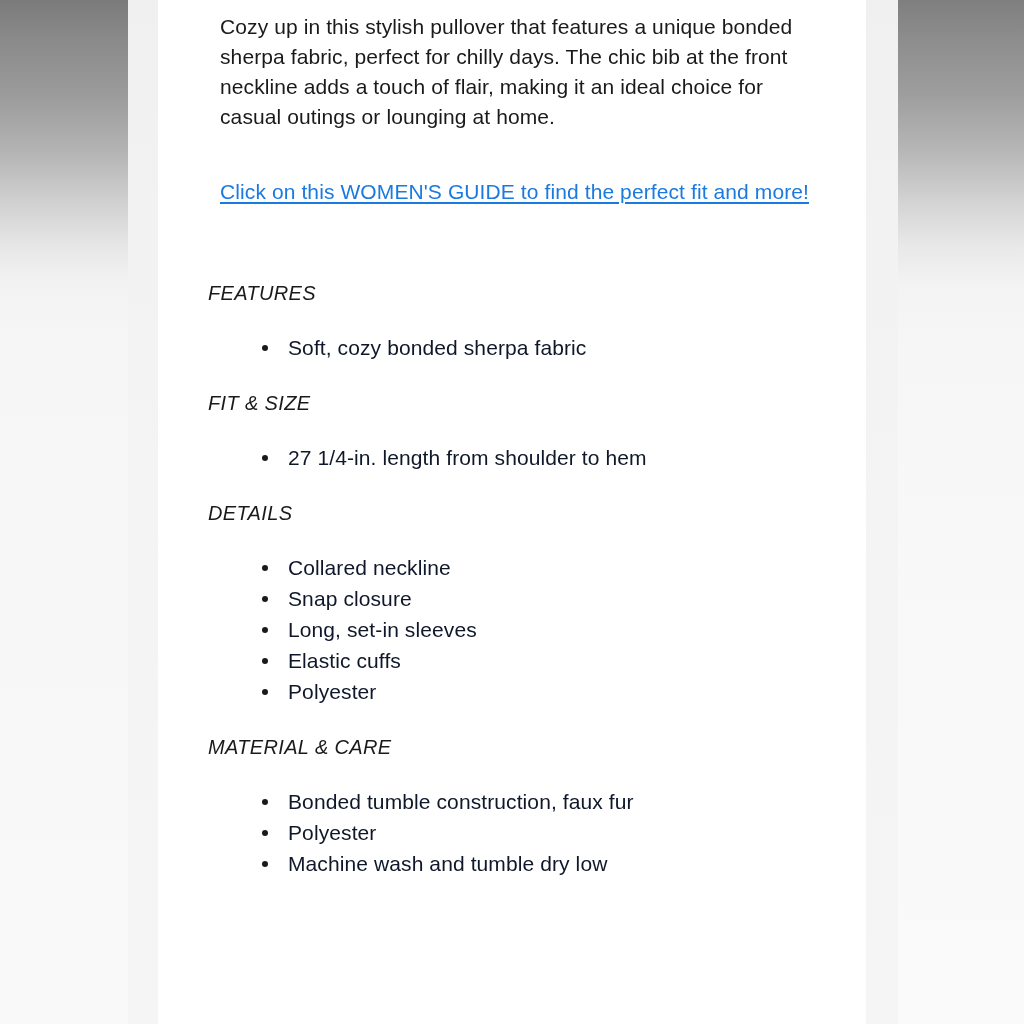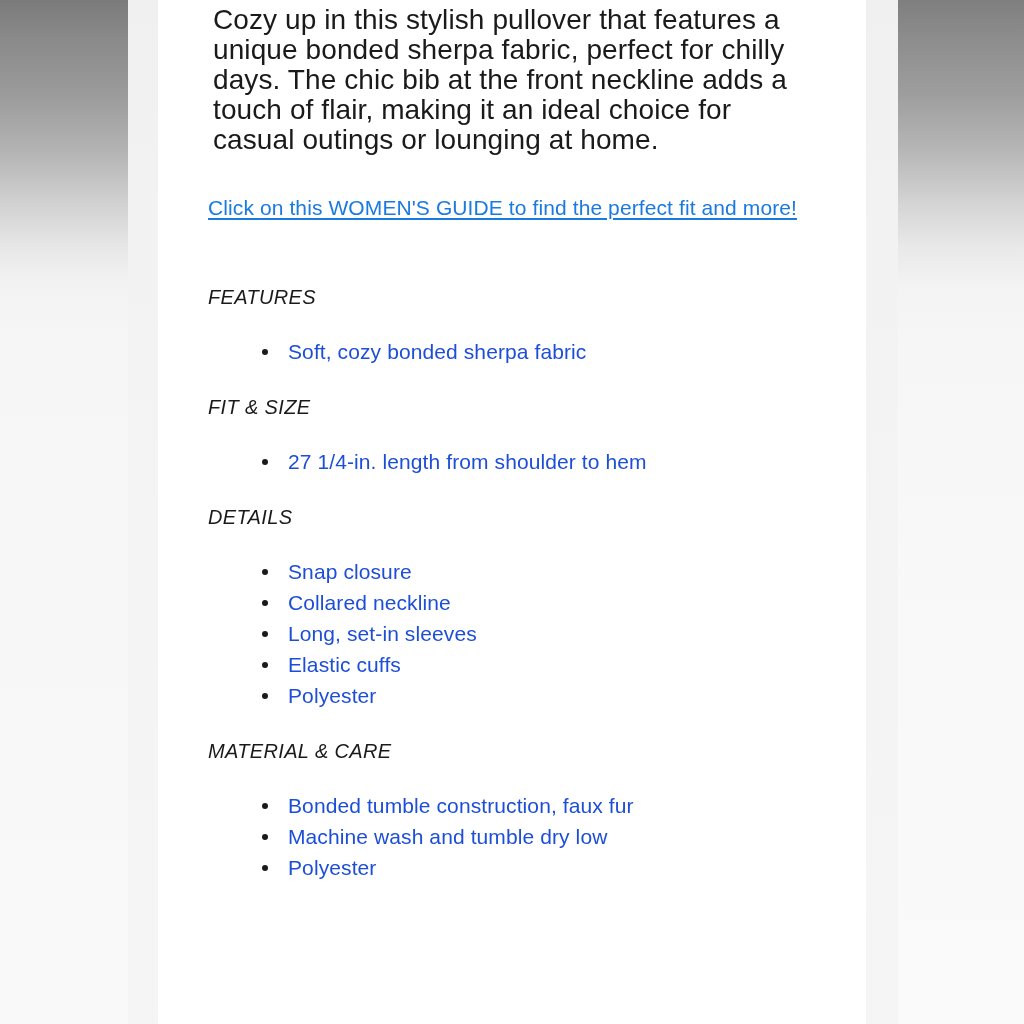--- a/index.html
+++ b/index.html
@@ -100,31 +100,31 @@
 
   .card-inner {
     position: absolute;
     left: 50px;
     top: 0;
     width: 640px;
   }
 
   
   .desc {
-    margin: 5px;
+    margin: 12px;
     padding-top: 0;
-    font-size: 28px;
+    font-size: 21px;
     line-height: 30px;
     color: #1a1a1a;
     letter-spacing: 0.1px;
     width: 600px;
   }
 
   .guide-link-wrap {
-    margin: 0;
+    margin: 12px;
     padding-top: 32px;
     width: 600px;
   }
 
   .guide-link {
     font-size: 21px;
     line-height: 31px;
     color: #1a7ae0;
     text-decoration: underline;
     text-decoration-color: #1a7ae0;
@@ -154,21 +154,21 @@
     list-style: none;
     padding-top: 26px;
   }
 
   ul.bullets li {
     position: relative;
     margin: 0;
     padding-left: 80px;
     font-size: 21px;
     line-height: 31px;
-    color: #1d4ed8;
+    color: #0f172a;
     letter-spacing: 0.1px;
   }
 
   ul.bullets li::before {
     content: "";
     position: absolute;
     left: 54px;
     top: 13px;
     width: 6px;
     height: 6px;
@@ -211,32 +211,32 @@
         <li>Soft, cozy bonded sherpa fabric</li>
       </ul>
 
       <h3 class="section-heading sec-fit">FIT &amp; SIZE</h3>
       <ul class="bullets">
         <li>27 1/4-in. length from shoulder to hem</li>
       </ul>
 
       <h3 class="section-heading sec-details">DETAILS</h3>
       <ul class="bullets">
+        <li>Collared neckline</li>
         <li>Snap closure</li>
-        <li>Collared neckline</li>
         <li>Long, set-in sleeves</li>
         <li>Elastic cuffs</li>
         <li>Polyester</li>
       </ul>
 
       <h3 class="section-heading sec-material">MATERIAL &amp; CARE</h3>
       <ul class="bullets">
         <li>Bonded tumble construction, faux fur</li>
+        <li>Polyester</li>
         <li>Machine wash and tumble dry low</li>
-        <li>Polyester</li>
       </ul>
 
     </div>
   </div>
 
   <div class="scrollbar-track">
     
   </div>
 
 </div>

